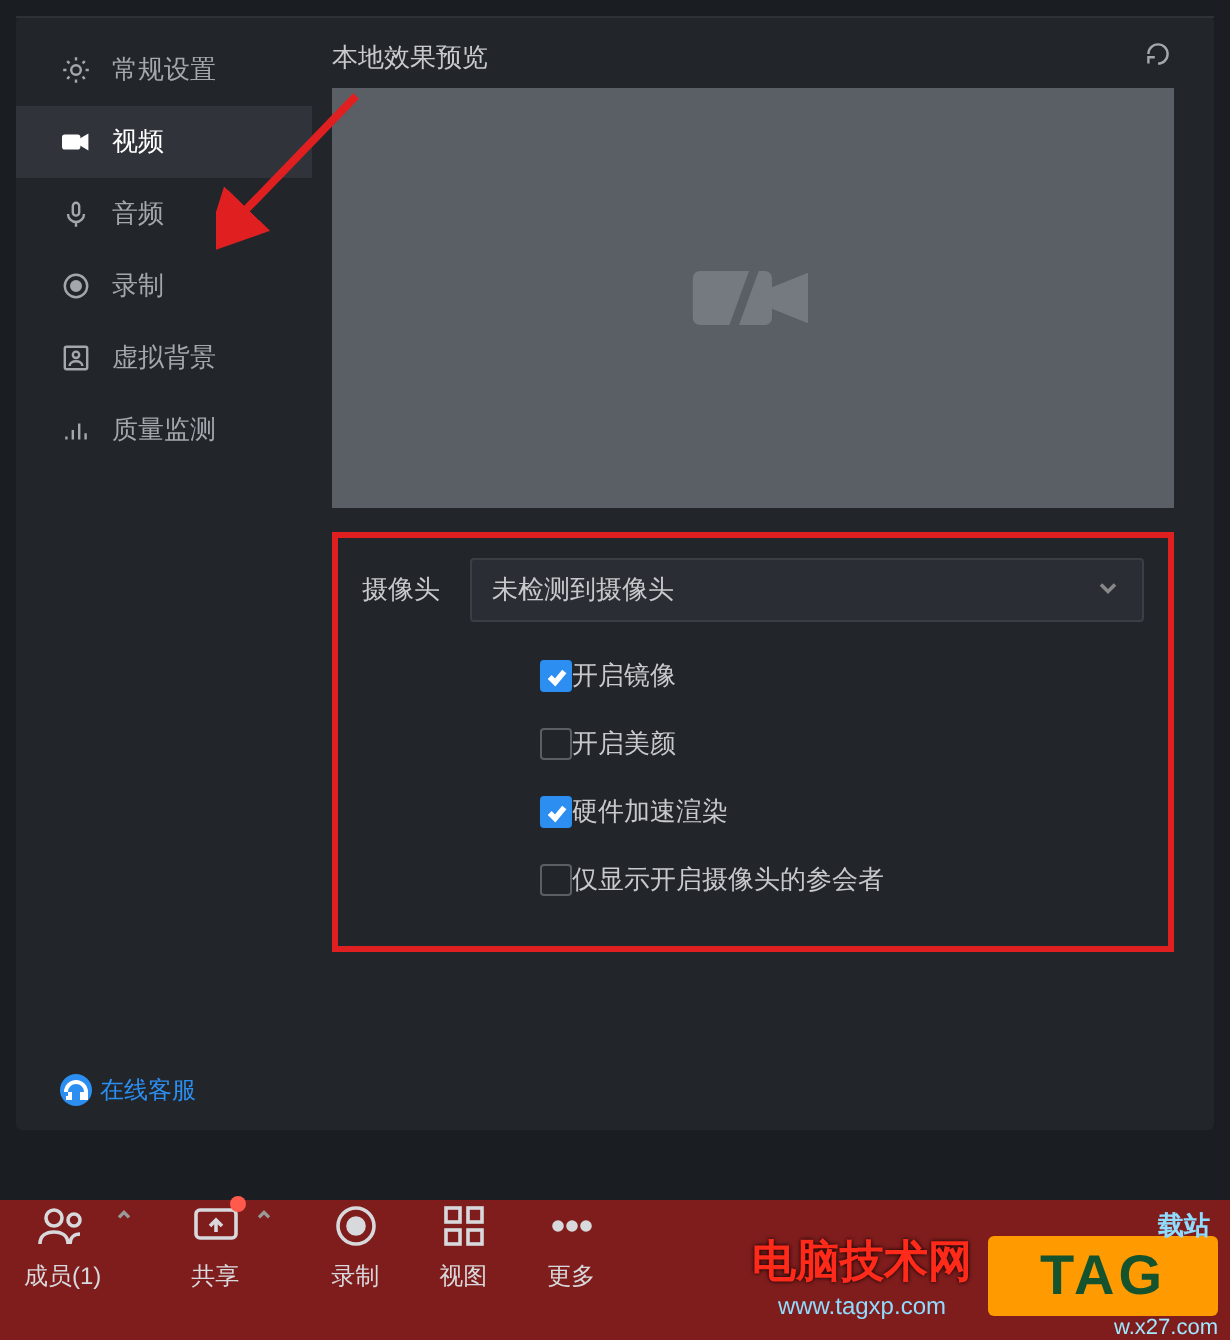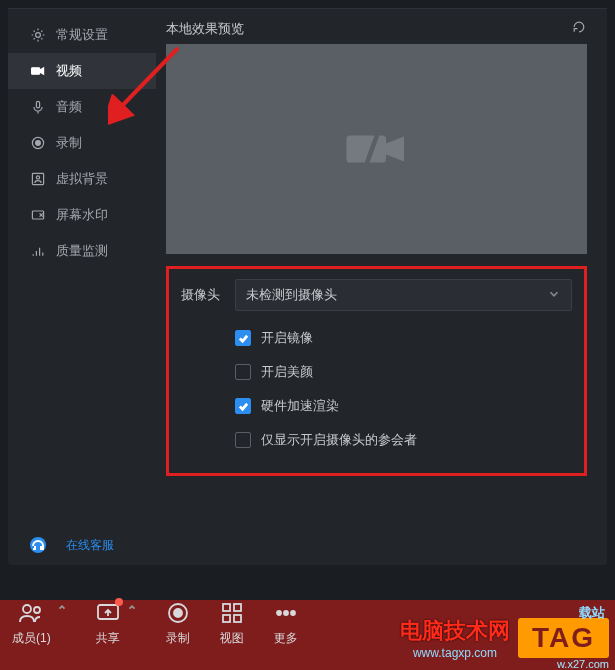--- a/index.html
+++ b/index.html
@@ -52,21 +52,21 @@
 }
 .sidebar-item.active { background: #30343a; color: #fff; }
 .sidebar-item .icon { width: 16px; height: 16px; display: flex; align-items: center; justify-content: center; }
 .sidebar-item .icon svg { stroke: currentColor; fill: none; stroke-width: 1.5; }
 .sidebar-item.active .icon svg { stroke: #fff; }
 .spacer { flex: 1; }
 .support {
   height: 40px;
   display: flex;
   align-items: center;
-  gap: 20px;
+  gap: 4px;
   padding-left: 22px;
   color: #2b8ef0;
   font-size: 12px;
   cursor: pointer;
 }
 .support .av { width: 16px; height: 16px; border-radius: 50%; background: #2b8ef0; display: flex; align-items: center; justify-content: center; }
 .support .av svg { stroke: #fff; fill: none; stroke-width: 2; }
 .main { flex: 1; padding: 10px 20px 10px 10px; display: flex; flex-direction: column; }
 .preview-row { display: flex; align-items: flex-end; justify-content: space-between; margin-bottom: 6px; }
 .preview-label { color: #c8c9cc; font-size: 13px; }
@@ -96,21 +96,21 @@
   border-radius: 2px;
   display: flex;
   align-items: center;
   justify-content: space-between;
   padding: 0 10px;
   cursor: pointer;
 }
 .dropdown-text { color: #c8c9cc; font-size: 13px; }
 .chevron svg { width: 14px; height: 14px; stroke: #888; fill: none; stroke-width: 2; }
 .options { margin-top: 18px; margin-left: 54px; display: flex; flex-direction: column; gap: 16px; }
-.option { display: flex; align-items: center; gap: 10px; cursor: pointer; }
+.option { display: flex; align-items: center; gap: 0; cursor: pointer; margin-left: 35px; }
 .checkbox {
   width: 16px; height: 16px;
   border: 1.5px solid #5a5f66;
   border-radius: 2px;
   display: flex;
   align-items: center;
   justify-content: center;
 }
 .checkbox.checked { background: #2b8ef0; border-color: #2b8ef0; }
 .checkbox.checked svg { width: 11px; height: 11px; stroke: #fff; stroke-width: 3; fill: none; }
@@ -142,21 +142,21 @@
 .tb-arrow svg { width: 10px; height: 10px; stroke: #999; fill: none; stroke-width: 2; }
 .watermark {
   position: absolute;
   right: 6px; bottom: 10px;
   display: flex;
   align-items: center;
   gap: 8px;
   pointer-events: none;
 }
 .wm-text { color: #ff2a1a; font-size: 22px; font-weight: bold; text-shadow: 0 0 2px #000; }
-.wm-tag { background: #ff9a00; color: #7f1d1d; font-weight: bold; font-size: 28px; padding: 4px 14px; border-radius: 3px; letter-spacing: 2px; }
+.wm-tag { background: #ff9a00; color: #14532d; font-weight: bold; font-size: 28px; padding: 4px 26px; border-radius: 3px; letter-spacing: 2px; }
 .wm-sub { position: absolute; right: 6px; bottom: 0; color: #a0e8ff; font-size: 11px; }
 .wm-sub2 { position: absolute; right: 10px; bottom: 48px; color: #8fdcff; font-size: 13px; font-weight: bold; }
 </style>
 </head>
 <body>
 
 <div class="modal">
   <div class="sep"></div>
   <div class="body">
     <div class="sidebar">
@@ -198,29 +198,20 @@
       </div>
       <div class="sidebar-item">
         <span class="icon">
             <svg viewBox="0 0 20 20">
               <rect x="3" y="3" width="14" height="14" rx="1"></rect>
               <circle cx="10" cy="8" r="2"></circle>
               <path d="M6 15c0-2 2-3 4-3s4 1 4 3"></path>
             </svg>
           </span>
         <span>虚拟背景</span>
-      </div>
-      <div class="sidebar-item">
-        <span class="icon">
-            <svg viewBox="0 0 20 20">
-              <rect x="3" y="5" width="14" height="10" rx="1"></rect>
-              <path d="M12 8l4 4M16 8l-4 4"></path>
-            </svg>
-          </span>
-        <span>屏幕水印</span>
       </div>
       <div class="sidebar-item">
         <span class="icon">
             <svg viewBox="0 0 20 20">
               <path d="M4 14v2M8 10v6M12 6v10M16 12v4"></path>
             </svg>
           </span>
         <span>质量监测</span>
       </div>
       <div class="spacer"></div>

